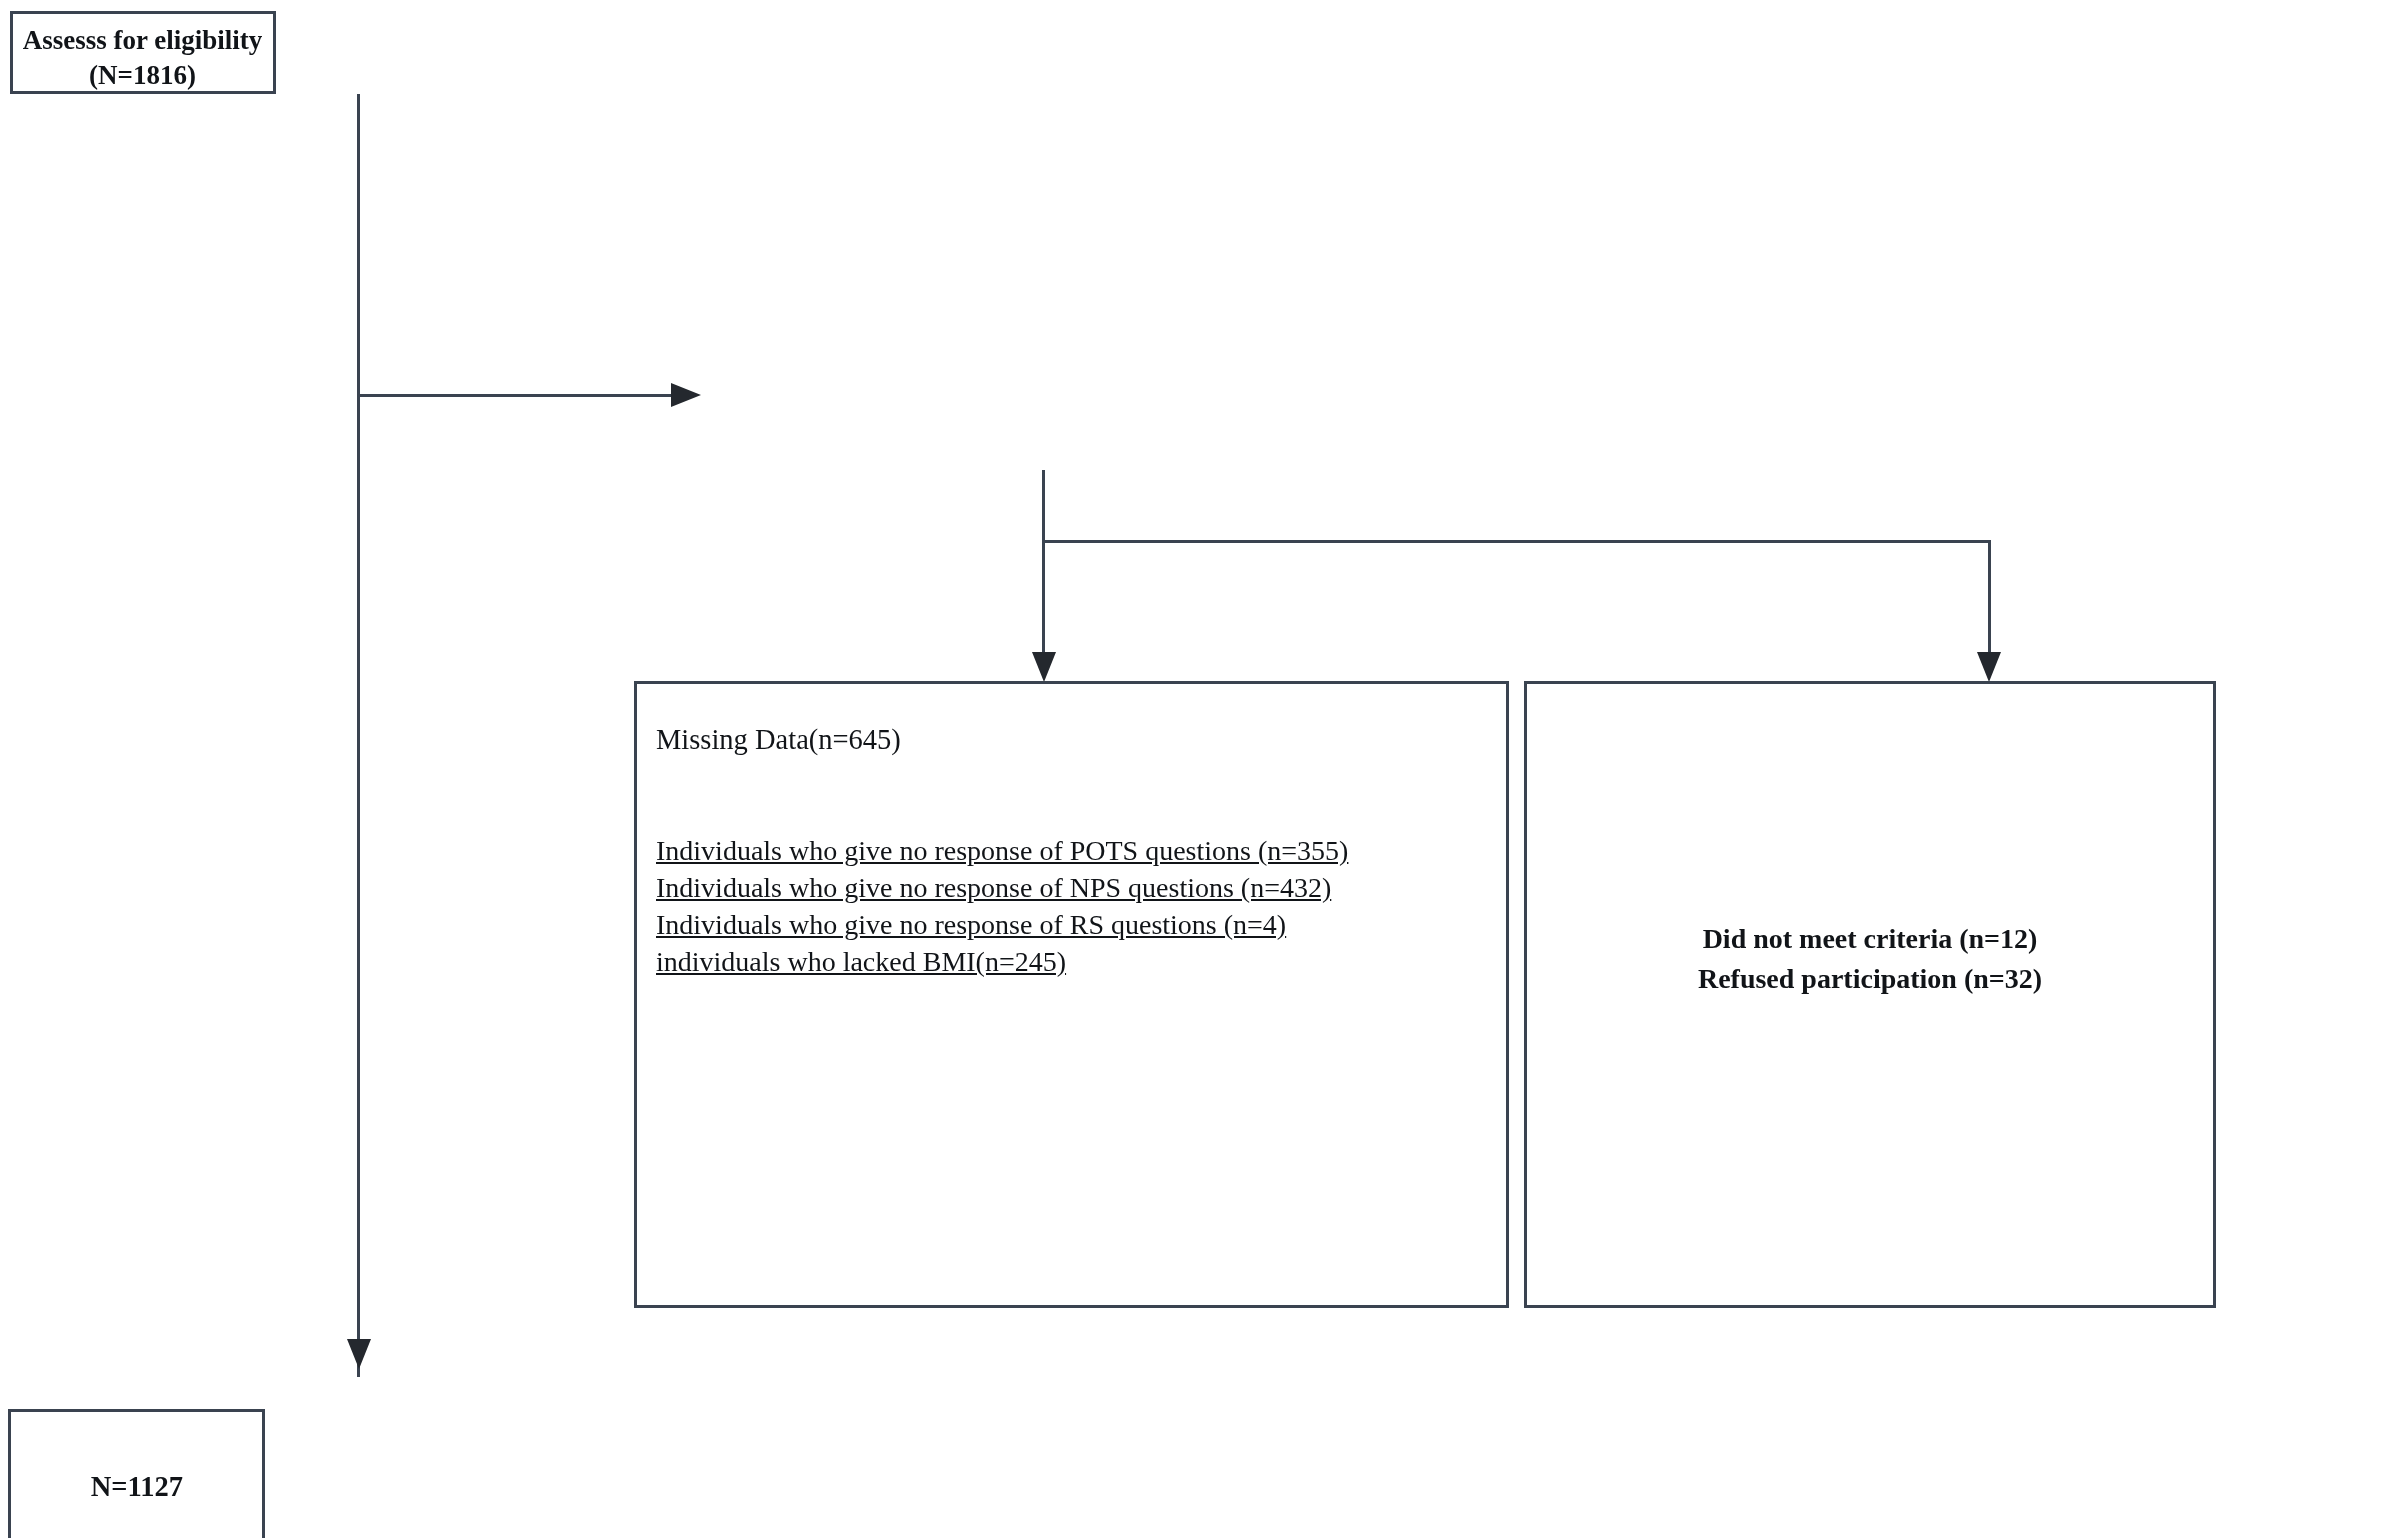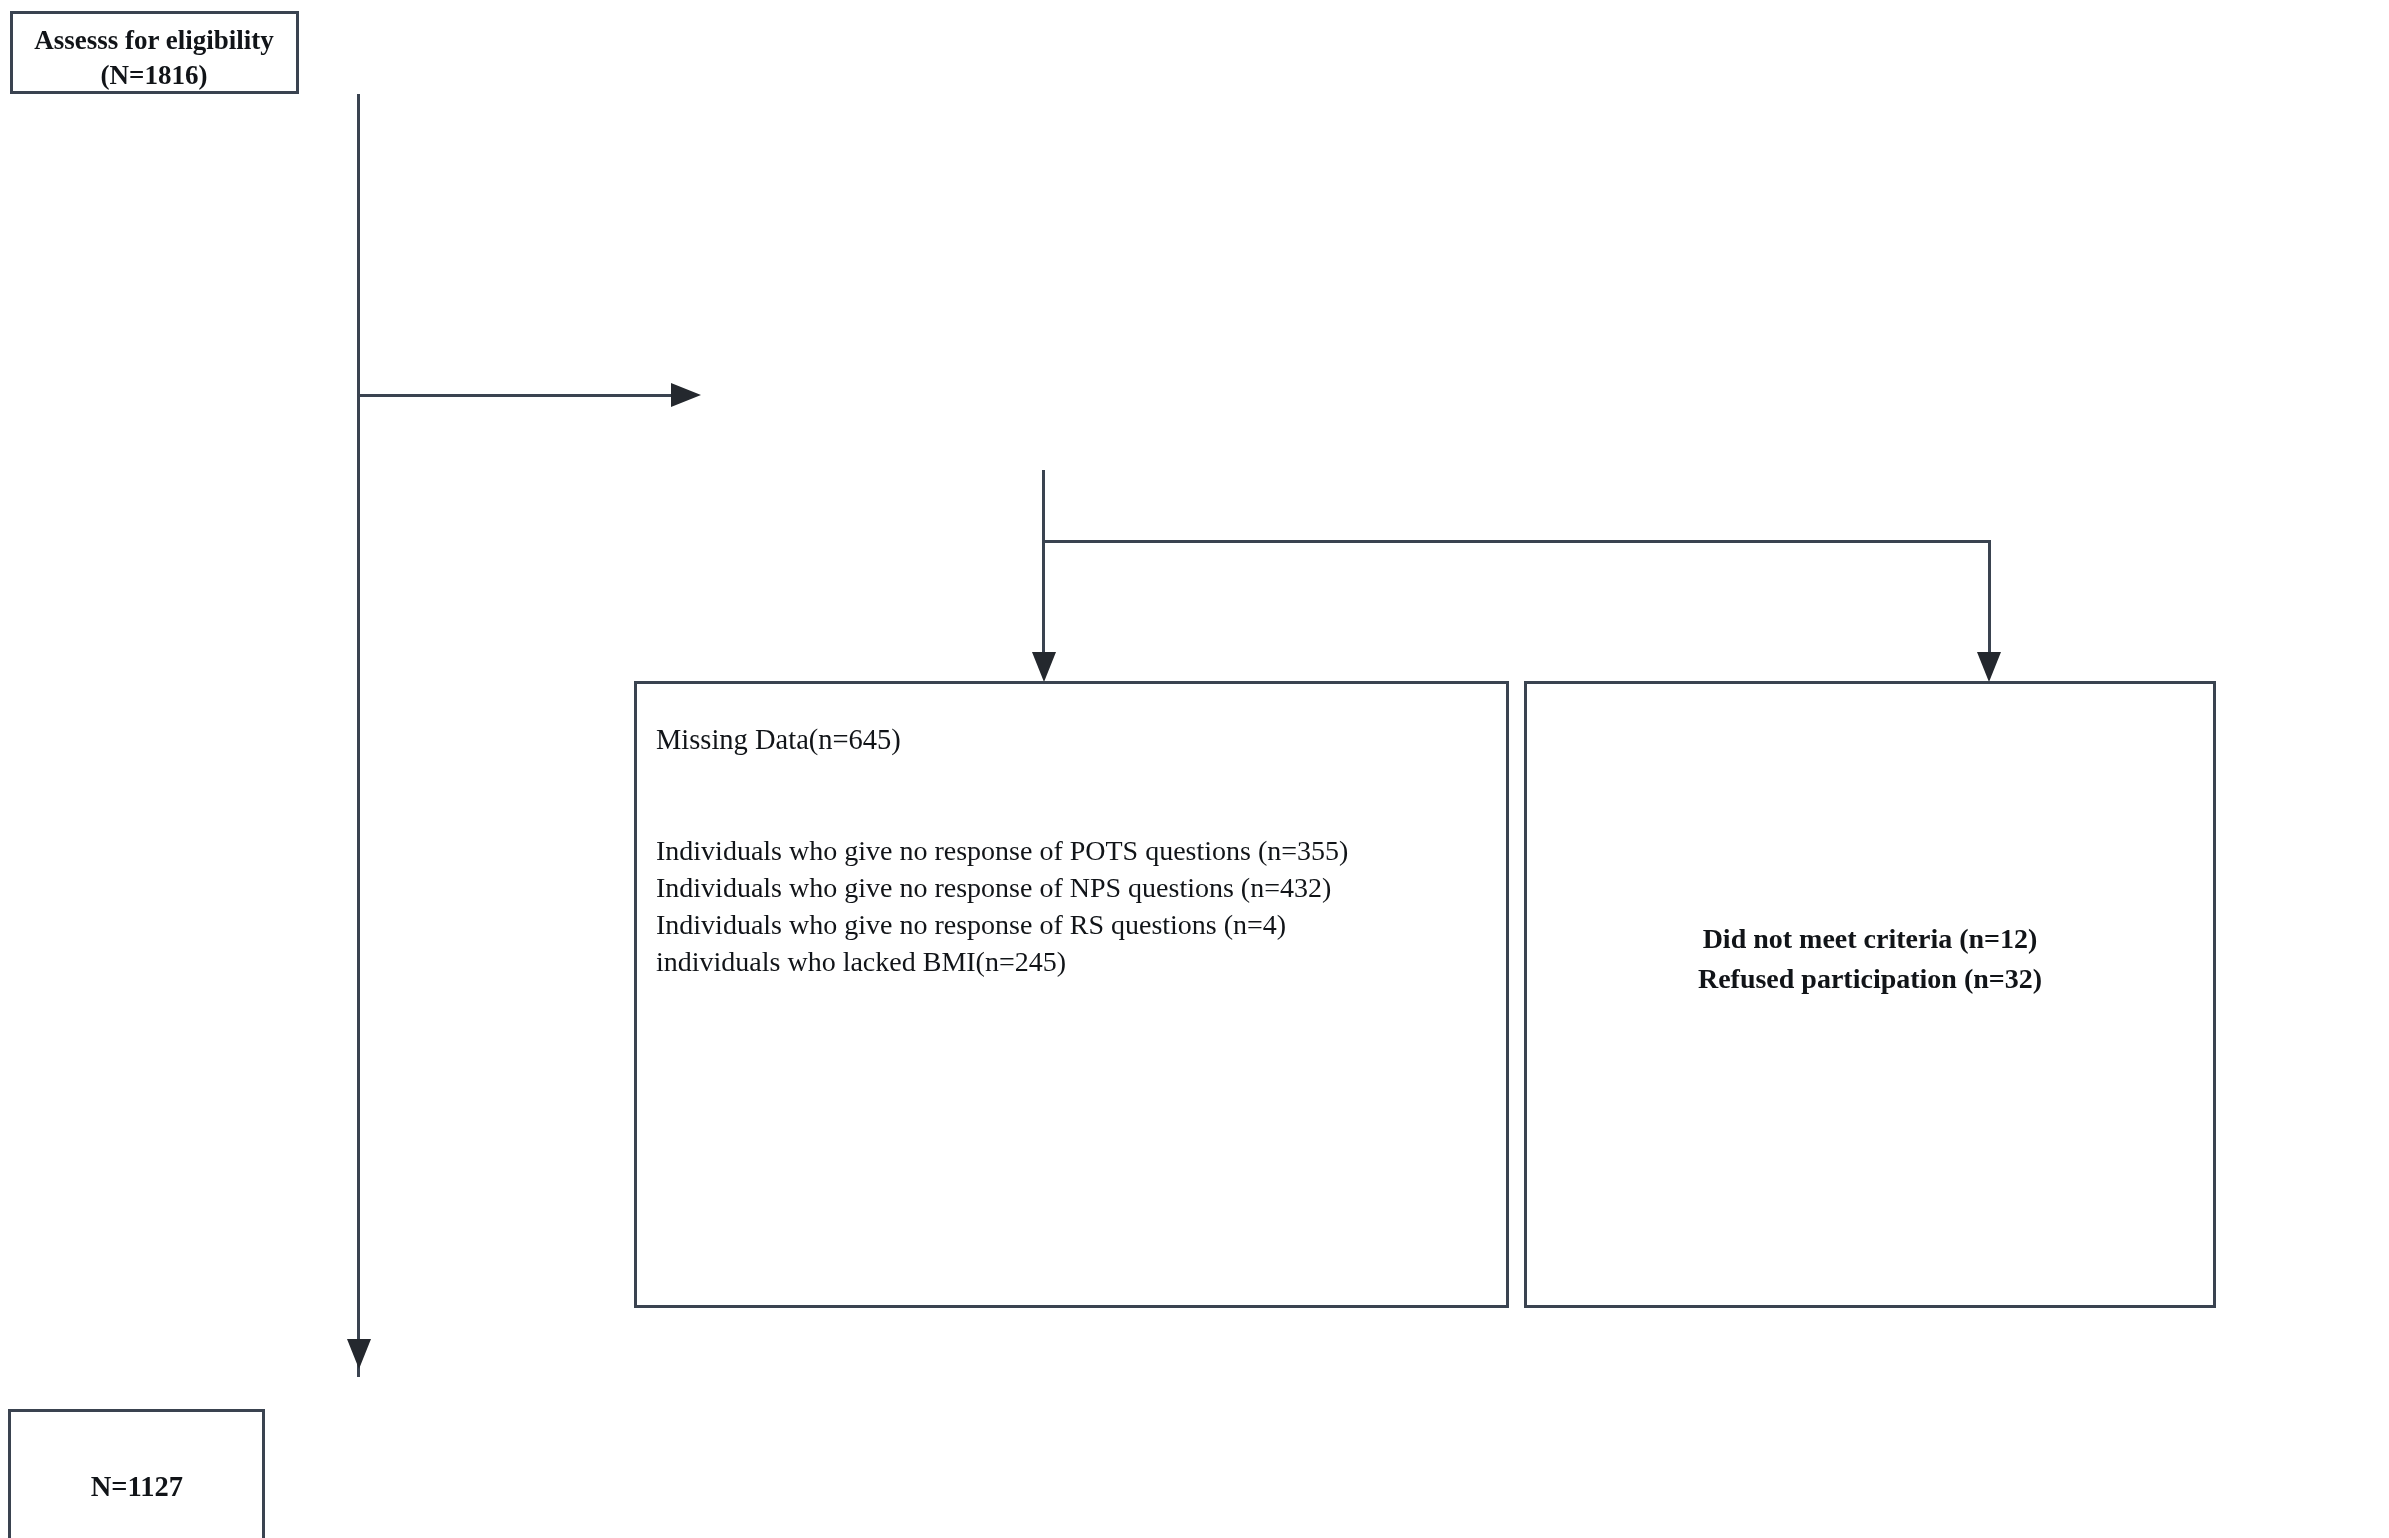--- a/index.html
+++ b/index.html
@@ -31,21 +31,21 @@
     text-align: center;
     font-weight: bold;
     line-height: 1.30;
     white-space: pre-line;
   }
 
   
   #box-eligibility {
     left: 9.5px;
     top: 11.3px;
-    width: 289px;
+    width: 266px;
     height: 83px;
     text-decoration: underline;
   }
   #box-eligibility .box-text {
     top: 8.3px;
     font-size: 27px;
   }
 
   
   #box-excluded {
@@ -78,20 +78,21 @@
   #box-missing .body {
     position: absolute;
     left: 19px;
     top: 149px;
     right: 14.3px;
     font-size: 28px;
     font-weight: normal;
     line-height: 1.32;
     text-align: left;
     white-space: pre-line;
+    text-decoration: underline;
   }
 
   
   #box-criteria {
     left: 1524px;
     top: 681px;
     width: 692px;
     height: 627px;
   }
   #box-criteria .box-text {

